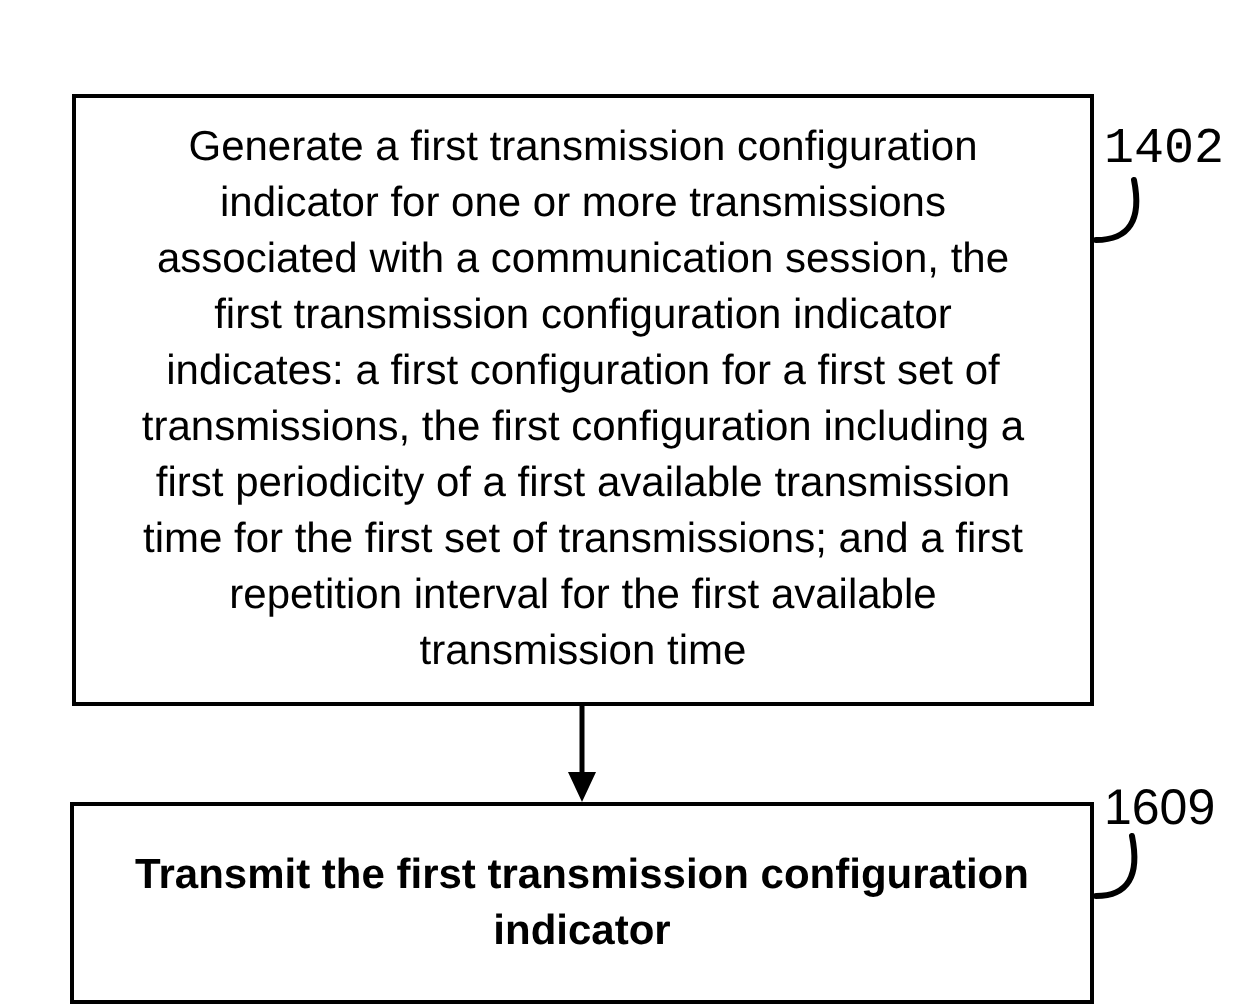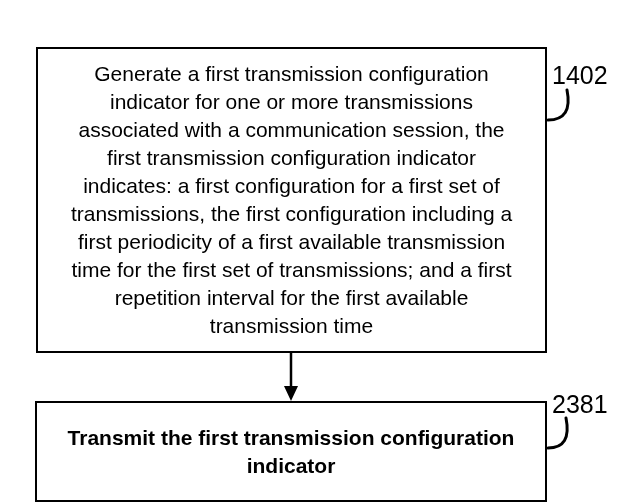--- a/index.html
+++ b/index.html
@@ -57,20 +57,21 @@
   }
   .ref-label {
     position: absolute;
     font-size: 25px;
     line-height: 26px;
     color: #000000;
   }
   .ref1 {
     left: 552px;
     top: 42px;
+    font-family: Liberation Mono, monospace;
   }
   .ref2 {
     left: 552px;
     top: 371px;
   }
 </style>
 </head>
 <body>
 
 <div class="canvas">
@@ -95,15 +96,15 @@
 transmission time</div>
   </div>
 
   <div class="ref-label ref1">1402</div>
 
   <div class="box box2">
     <div class="box-text">Transmit the first transmission configuration
 indicator</div>
   </div>
 
-  <div class="ref-label ref2">2381</div>
+  <div class="ref-label ref2">1609</div>
 
 </div>
 
 </body></html>

